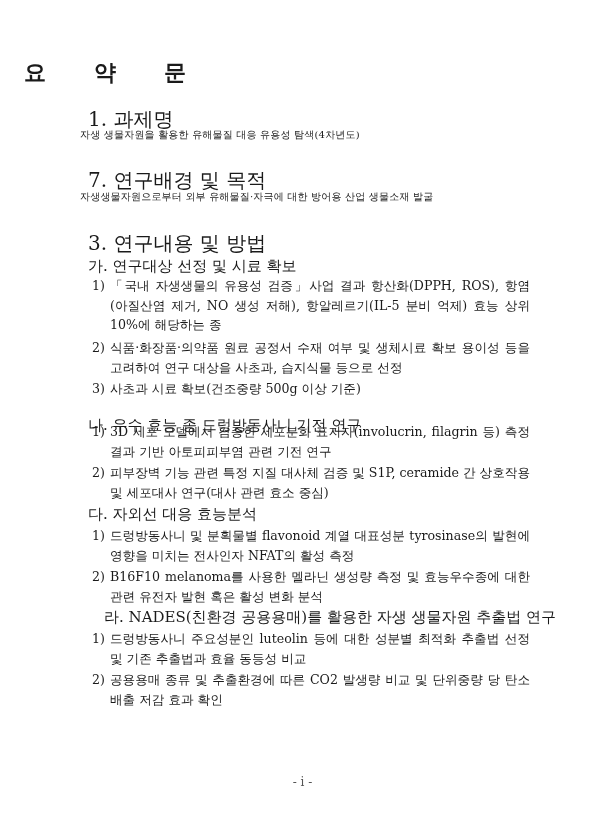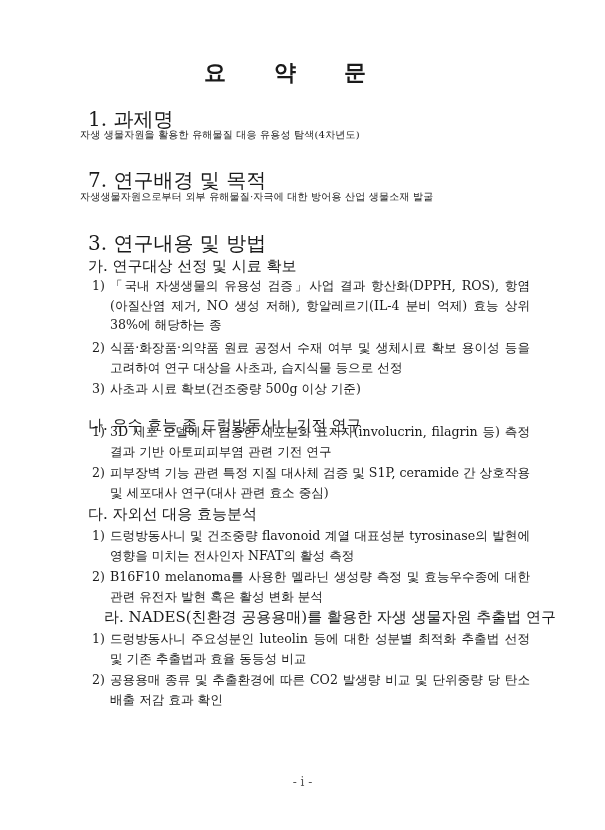--- a/index.html
+++ b/index.html
@@ -1,18 +1,18 @@
 <!DOCTYPE html>
 <html><head>
 <meta charset="utf-8">
 <style>
   html, body { margin: 0; padding: 0; background: #ffffff; }
   body { width: 605px; height: 830px; position: relative; overflow: hidden;
          font-family: "DejaVu Serif", "Liberation Serif", serif; color: #1a1a1a; }
-  .title { position: absolute; top: 58px; left: 0; width: 570px; text-align: center;
+  .title { position: absolute; top: 58px; left: 0; width: 570px; 
            font-family: "DejaVu Sans", sans-serif; font-weight: bold; font-size: 22px; letter-spacing: 0; }
   .title span { display: inline-block; margin: 0 24px; }
   .h1 { position: absolute; left: 88px; font-size: 20px; }
   .p  { position: absolute; left: 80px; font-size: 10px; white-space: nowrap; letter-spacing: 0.2px; }
   .sub { position: absolute; left: 88px; font-size: 15px; white-space: nowrap; }
   .item { position: absolute; left: 92px; width: 438px; font-size: 12.6px; line-height: 19.5px; }
   .item .num { position: absolute; left: 0; top: 0; }
   .item .txt { display: block; margin-left: 18px; text-align: justify; text-align-last: left; }
   .page-num { position: absolute; top: 775px; left: 0; width: 605px; text-align: center;
               font-size: 12px; color: #555; }
@@ -28,21 +28,21 @@
 <div class="p" style="top:128px;">자생 생물자원을 활용한 유해물질 대응 유용성 탐색(4차년도)</div>
 
 <div class="h1" style="top:167px;">7. 연구배경 및 목적</div>
 <div class="p" style="top:190px;">자생생물자원으로부터 외부 유해물질·자극에 대한 방어용 산업 생물소재 발굴</div>
 
 <div class="h1" style="top:230px;">3. 연구내용 및 방법</div>
 
 <div class="sub" style="top:257px;">가. 연구대상 선정 및 시료 확보</div>
 <div class="item" style="top:276px;">
   <span class="num">1)</span>
-  <span class="txt">「국내 자생생물의 유용성 검증」사업 결과 항산화(DPPH, ROS), 항염 (아질산염 제거, NO 생성 저해), 항알레르기(IL-4 분비 억제) 효능 상위 38%에 해당하는 종</span>
+  <span class="txt">「국내 자생생물의 유용성 검증」사업 결과 항산화(DPPH, ROS), 항염 (아질산염 제거, NO 생성 저해), 항알레르기(IL-5 분비 억제) 효능 상위 10%에 해당하는 종</span>
 </div>
 <div class="item" style="top:338px;">
   <span class="num">2)</span>
   <span class="txt">식품·화장품·의약품 원료 공정서 수재 여부 및 생체시료 확보 용이성 등을 고려하여 연구 대상을 사초과, 습지식물 등으로 선정</span>
 </div>
 <div class="item" style="top:379px;">
   <span class="num">3)</span>
   <span class="txt">사초과 시료 확보(건조중량 500g 이상 기준)</span>
 </div>
 
@@ -52,21 +52,21 @@
   <span class="txt">3D 세포 모델에서 검증한 세포분화 표지자(involucrin, filagrin 등) 측정 결과 기반 아토피피부염 관련 기전 연구</span>
 </div>
 <div class="item" style="top:463px;">
   <span class="num">2)</span>
   <span class="txt">피부장벽 기능 관련 특정 지질 대사체 검증 및 S1P, ceramide 간 상호작용 및 세포대사 연구(대사 관련 효소 중심)</span>
 </div>
 
 <div class="sub" style="top:505px;">다. 자외선 대응 효능분석</div>
 <div class="item" style="top:526px;">
   <span class="num">1)</span>
-  <span class="txt">드렁방동사니 및 건조중량 flavonoid 계열 대표성분 tyrosinase의 발현에 영향을 미치는 전사인자 NFAT의 활성 측정</span>
+  <span class="txt">드렁방동사니 및 분획물별 flavonoid 계열 대표성분 tyrosinase의 발현에 영향을 미치는 전사인자 NFAT의 활성 측정</span>
 </div>
 <div class="item" style="top:567px;">
   <span class="num">2)</span>
   <span class="txt">B16F10 melanoma를 사용한 멜라닌 생성량 측정 및 효능우수종에 대한 관련 유전자 발현 혹은 활성 변화 분석</span>
 </div>
 
 <div class="sub" style="top:608px;margin-left:16px;">라. NADES(친환경 공용용매)를 활용한 자생 생물자원 추출법 연구</div>
 <div class="item" style="top:629px;">
   <span class="num">1)</span>
   <span class="txt">드렁방동사니 주요성분인 luteolin 등에 대한 성분별 최적화 추출법 선정 및 기존 추출법과 효율 동등성 비교</span>

